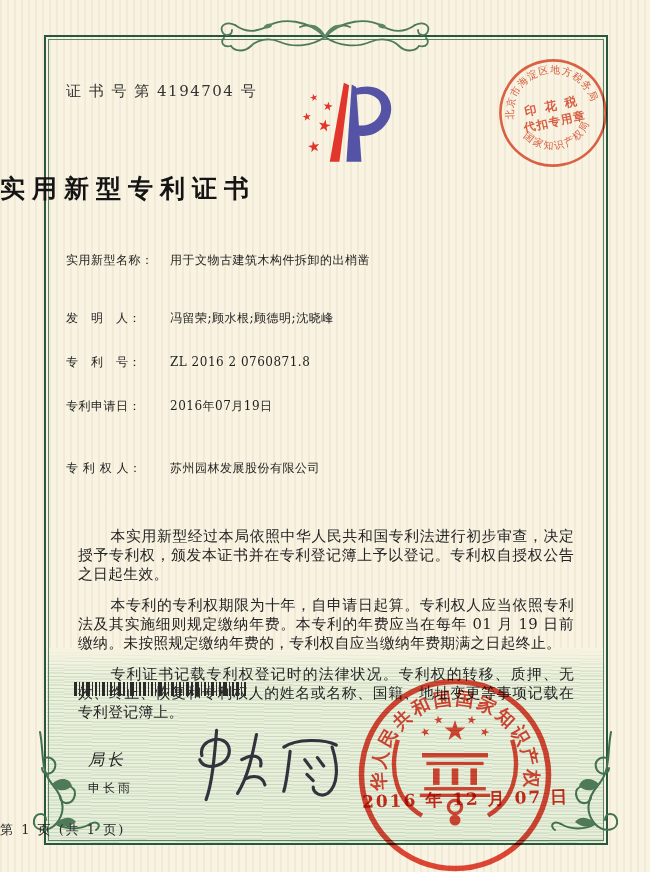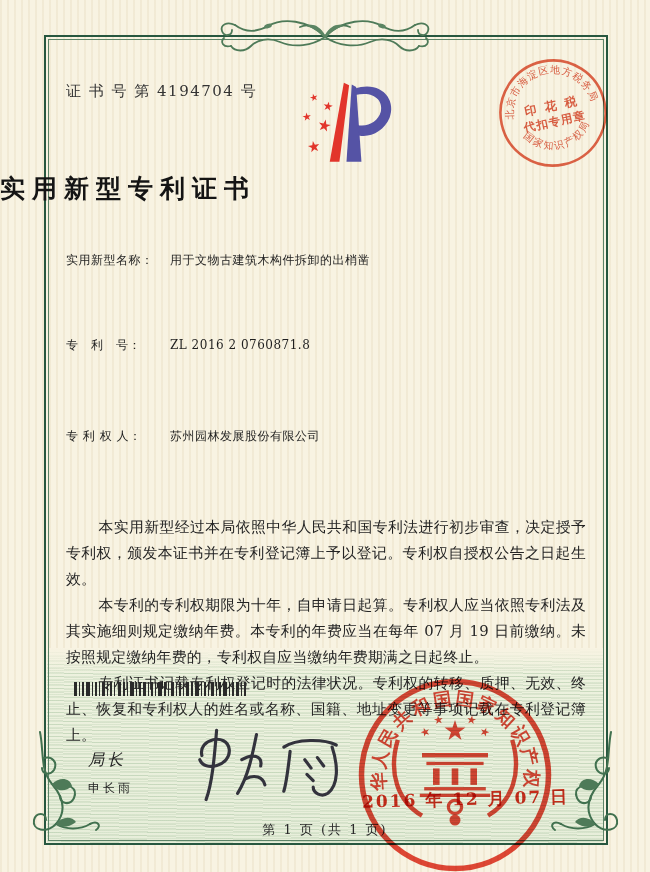--- a/index.html
+++ b/index.html
@@ -36,35 +36,35 @@
   .logo{position:absolute;left:287px;top:80px;}
   .title{
     position:absolute;left:0;top:172px;width:100%;text-align:left;
     font-size:25px;font-weight:bold;letter-spacing:7px;color:#141414;
   }
   .field-row{position:absolute;left:66px;font-size:12px;color:#1f1f1f;white-space:nowrap;}
   .field-row .flabel{display:inline-block;min-width:104px;letter-spacing:0.5px;}
   .field-row .fvalue{letter-spacing:0.5px;}
   .paras{position:absolute;left:66px;top:514px;width:520px;}
   .paras p{
-    margin:0;text-indent:2.2em;font-size:14.8px;line-height:26px;
+    margin:12px;text-indent:2.2em;font-size:14.8px;line-height:19px;
     text-align:justify;color:#242424;letter-spacing:0.3px;
   }
   .barcode{position:absolute;left:74px;top:682px;}
   .director-title{position:absolute;left:88px;top:750px;font-size:16px;letter-spacing:3px;color:#222;font-style:italic;}
   .director-name{position:absolute;left:88px;top:780px;font-size:12px;letter-spacing:3px;color:#222;}
   .signature{position:absolute;left:182px;top:724px;}
   .seal{position:absolute;left:356px;top:676px;z-index:4;mix-blend-mode:multiply;}
   .seal-date{
     position:absolute;left:362px;top:788px;z-index:5;font-size:17px;font-weight:bold;
     color:#d92f1e;letter-spacing:2px;transform:rotate(-1.5deg);mix-blend-mode:multiply;
   }
   .tax-stamp{position:absolute;left:490px;top:50px;z-index:4;transform:rotate(-12deg);mix-blend-mode:multiply;}
   .footer{
-    position:absolute;left:0;top:821px;width:100%;text-align:center;
+    position:absolute;left:0;top:821px;width:100%;
     font-size:13px;letter-spacing:2px;color:#2a2a2a;z-index:3;
   }
   .orn-top{position:absolute;left:216px;top:13px;z-index:3;}
   .orn-bl{position:absolute;left:10px;top:730px;z-index:3;}
   .orn-br{position:absolute;left:546px;top:730px;z-index:3;transform:scaleX(-1);}
 </style>
 </head>
 <body>
 
 <div class="page">
@@ -149,30 +149,36 @@
         <polygon points="67,5 72,8 78,93 61,93"></polygon>
         <path d="M70,10 C100,0 118,22 110,43 C104,58 88,66 75,63 L73,51 C85,54 97,47 100,36 C103,23 92,12 71,17 Z"></path>
       </g>
     </svg>
 
     <div class="title">实用新型专利证书</div>
 
     <div class="field-row" style="top:252px">
       <span class="flabel">实用新型名称：</span><span class="fvalue">用于文物古建筑木构件拆卸的出梢凿</span>
     </div>
-    <div class="field-row" style="top:337px">
+    <div class="field-row" style="top:310px">
+      <span class="flabel">发　明　人：</span><span class="fvalue">冯留荣;顾水根;顾德明;沈晓峰</span>
+    </div>
+    <div class="field-row" style="top:354px">
       <span class="flabel">专　利　号：</span><span class="fvalue">ZL 2016 2 0760871.8</span>
     </div>
-    <div class="field-row" style="top:428px">
+    <div class="field-row" style="top:398px">
+      <span class="flabel">专利申请日：</span><span class="fvalue">2016年07月19日</span>
+    </div>
+    <div class="field-row" style="top:460px">
       <span class="flabel">专 利 权 人：</span><span class="fvalue">苏州园林发展股份有限公司</span>
     </div>
 
     <div class="paras">
       <p>本实用新型经过本局依照中华人民共和国专利法进行初步审查，决定授予专利权，颁发本证书并在专利登记簿上予以登记。专利权自授权公告之日起生效。</p>
-      <p>本专利的专利权期限为十年，自申请日起算。专利权人应当依照专利法及其实施细则规定缴纳年费。本专利的年费应当在每年 07 月 19 日前缴纳。未按照规定缴纳年费的，专利权自应当缴纳年费期满之日起终止。</p>
+      <p>本专利的专利权期限为十年，自申请日起算。专利权人应当依照专利法及其实施细则规定缴纳年费。本专利的年费应当在每年 01 月 19 日前缴纳。未按照规定缴纳年费的，专利权自应当缴纳年费期满之日起终止。</p>
       <p>专利证书记载专利权登记时的法律状况。专利权的转移、质押、无效、终止、恢复和专利权人的姓名或名称、国籍、地址变更等事项记载在专利登记簿上。</p>
     </div>
 
     <svg class="barcode" width="172" height="14" viewBox="0 0 172 14">
       <g fill="#2a2a2a">
         <rect x="0" width="3" height="14"></rect>
           <rect x="5" width="1" height="14"></rect>
           <rect x="8" width="2" height="14"></rect>
         <rect x="12" width="4" height="14"></rect>
           <rect x="18" width="1" height="14"></rect>

